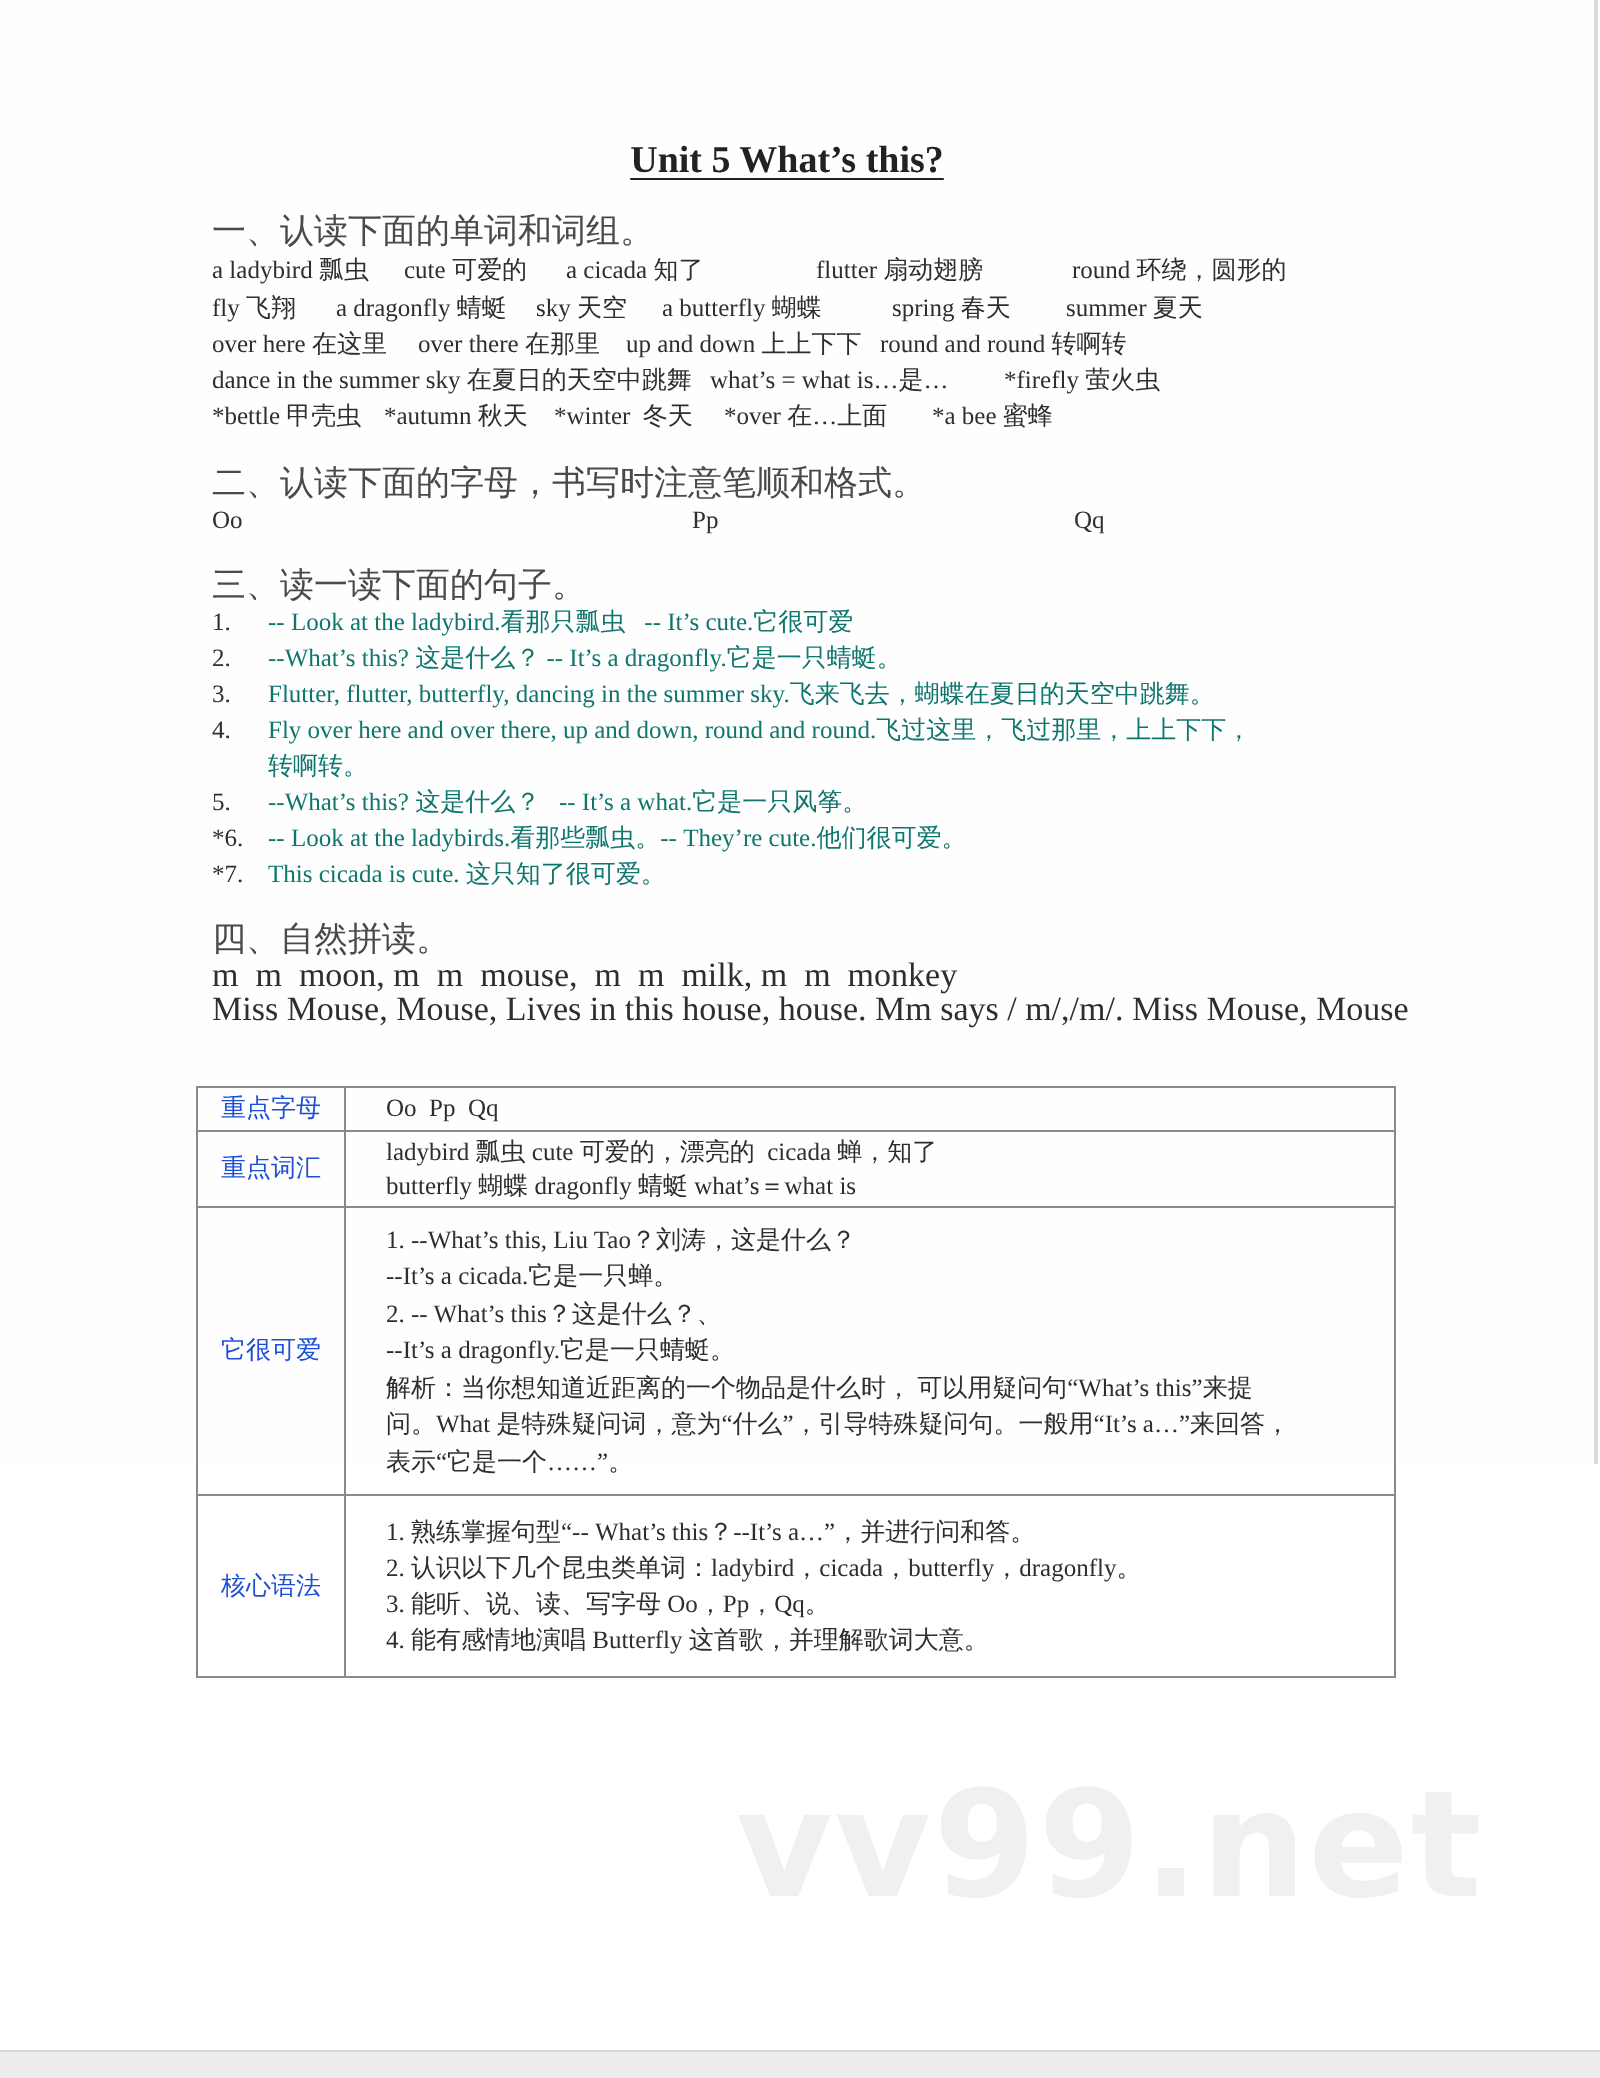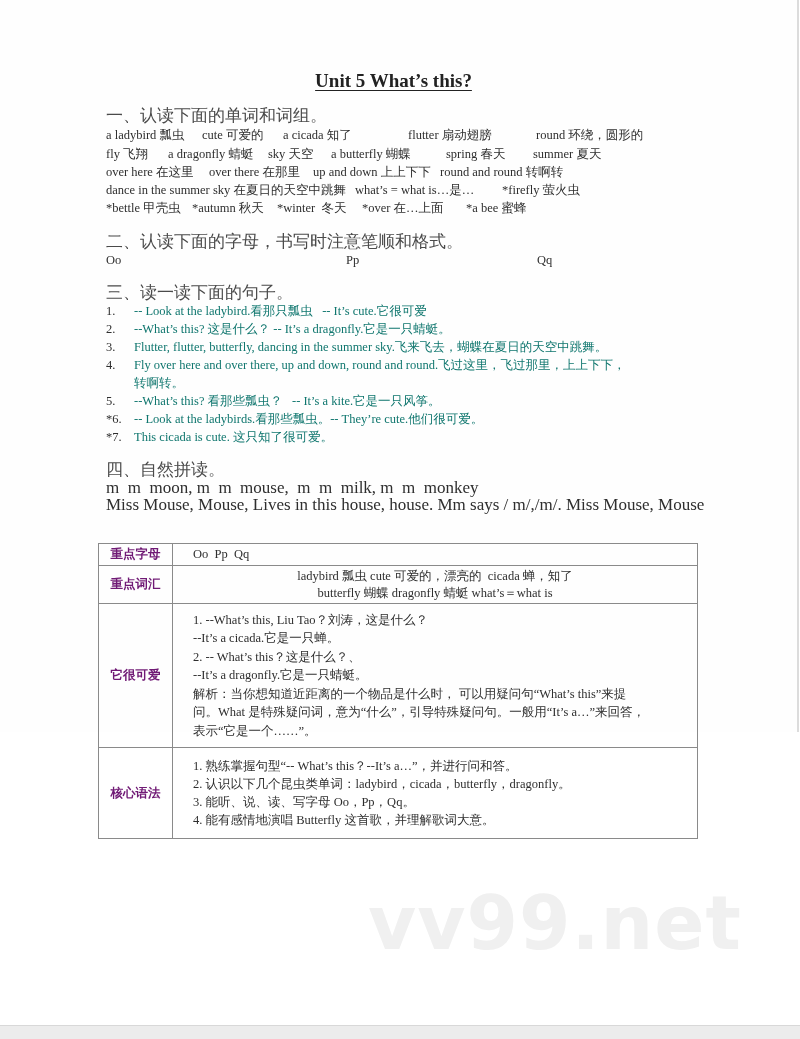--- a/index.html
+++ b/index.html
@@ -33,24 +33,24 @@
     .sent-num { position: absolute; left: 106px; font-size: 12.5px; line-height: 16px; color: #2e2e2e; }
     .sent-text { position: absolute; left: 134px; font-size: 12.5px; line-height: 16px; white-space: pre; color: #0f766e; }
 
     table.summary {
       position: absolute; left: 98px; top: 543px; width: 600px;
       border-collapse: collapse; font-size: 12.5px; line-height: 16.5px; color: #2e2e2e;
     }
     table.summary td {
       border: 1.5px solid #8a8a8a; padding: 2px 20px; vertical-align: middle;
     }
-    table.summary td.label { width: 65px; text-align: center; color: #701a75; padding: 0 4px; font-weight: bold; }
+    table.summary td.label { width: 65px; text-align: center; color: #1d4ed8; padding: 0 4px; }
     table.summary td.content div { white-space: pre-wrap; }
     .row-1 td { height: 17px; }
-    .row-2 td { height: 33px; text-align: center; }
+    .row-2 td { height: 33px; }
     .row-3 td { height: 139px; }
     .row-4 td { height: 86px; }
 
     .watermark {
       position: absolute; left: 368px; top: 880px;
       font-family: "DejaVu Sans", "Liberation Sans", sans-serif;
       font-weight: bold; font-size: 74px; letter-spacing: 1px;
       color: #f0f0f0;
     }
   </style>
@@ -116,21 +116,21 @@
     <span class="sent-num" style="top:339px">3.</span>
     <span class="sent-text" style="top:339px">Flutter, flutter, butterfly, dancing in the summer sky.飞来飞去，蝴蝶在夏日的天空中跳舞。</span>
   </div>
   <div>
     <span class="sent-num" style="top:357px">4.</span>
     <span class="sent-text" style="top:357px">Fly over here and over there, up and down, round and round.飞过这里，飞过那里，上上下下，</span>
     <span class="sent-text" style="top:375px">转啊转。</span>
   </div>
   <div>
     <span class="sent-num" style="top:393px">5.</span>
-    <span class="sent-text" style="top:393px">--What’s this? 看那些瓢虫？   -- It’s a kite.它是一只风筝。</span>
+    <span class="sent-text" style="top:393px">--What’s this? 这是什么？   -- It’s a what.它是一只风筝。</span>
   </div>
   <div>
     <span class="sent-num" style="top:411px">*6.</span>
     <span class="sent-text" style="top:411px">-- Look at the ladybirds.看那些瓢虫。-- They’re cute.他们很可爱。</span>
   </div>
   <div>
     <span class="sent-num" style="top:429px">*7.</span>
     <span class="sent-text" style="top:429px">This cicada is cute. 这只知了很可爱。</span>
   </div>
 

